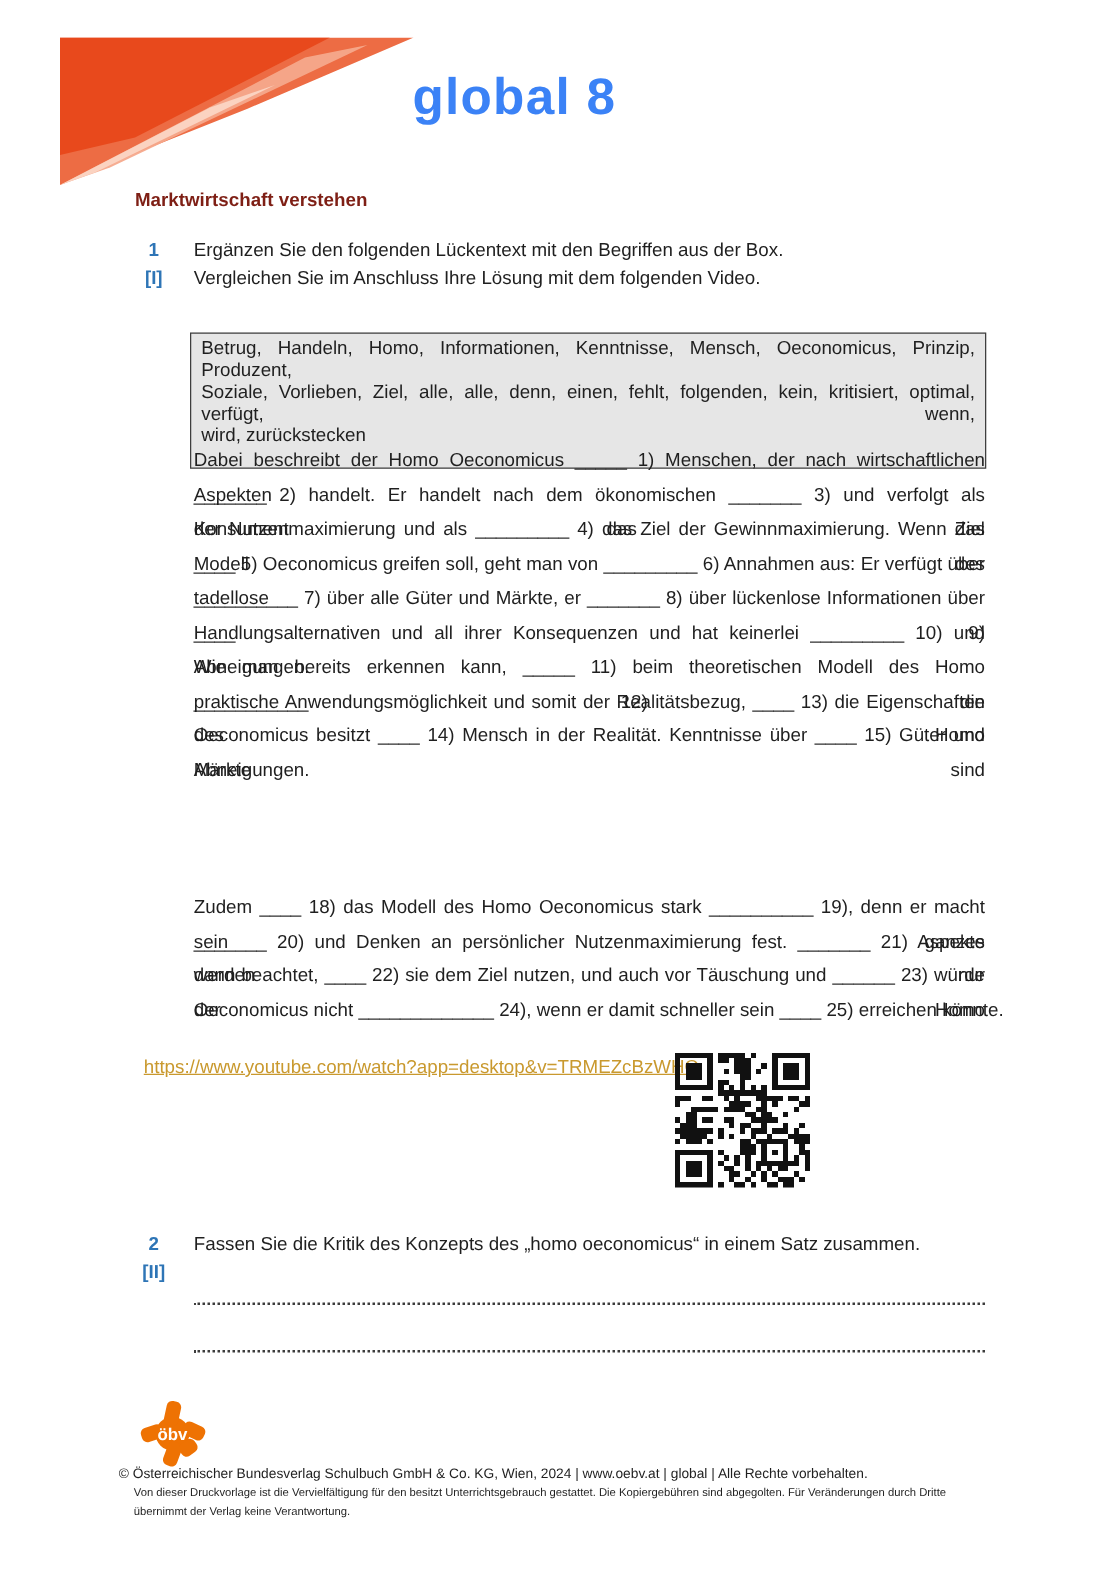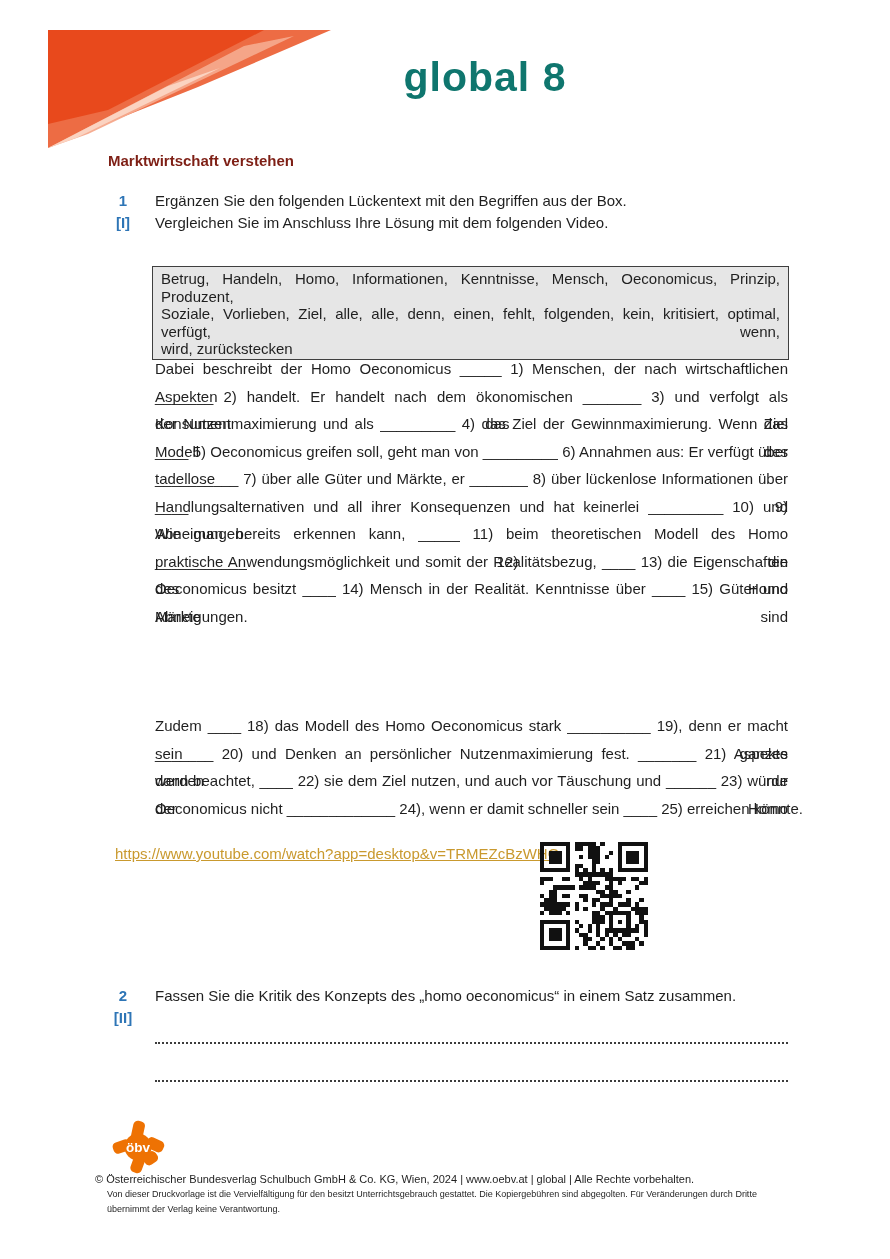--- a/index.html
+++ b/index.html
@@ -1,29 +1,29 @@
 <!DOCTYPE html>
 <html lang="de"><head>
 <meta charset="utf-8">
 <style>
   html,body{margin:0;padding:0;background:#fff;}
   body{width:890px;height:1259px;position:relative;font-family:"Liberation Sans",sans-serif;color:#1f1f1f;overflow:hidden;}
   .abs{position:absolute;}
 
   
   #header-graphic{left:48px;top:30px;width:283px;height:118px;}
-  #book-title{left:330px;top:54px;width:310px;text-align:center;font-size:41px;font-weight:bold;color:#0f766e;letter-spacing:1px;}
+  #book-title{left:330px;top:54px;width:310px;font-size:41px;font-weight:bold;color:#3b82f6;letter-spacing:1px;}
   #page-heading{left:108px;top:152px;font-size:15px;font-weight:bold;color:#7e1f15;}
 
   
   .task-num-col{width:30px;text-align:center;font-weight:bold;color:#2e75b6;font-size:15px;line-height:22px;}
   .task-text{font-size:15px;line-height:22px;color:#1f1f1f;}
 
   
-  #word-box{left:152px;top:266px;width:637px;box-sizing:border-box;background:#e6e6e6;border:1.5px solid #3f3f3f;padding:3px 8px 1px 8px;}
+  #word-box{left:152px;top:266px;width:637px;box-sizing:border-box;background:#e6e6e6;border:1.5px solid #3f3f3f;padding:3px 8px 16px 8px;}
   #word-box .wline{font-size:15px;line-height:17.6px;}
 
   
   .jl{text-align:justify;text-align-last:justify;}
   .jl-end{text-align:left;}
 
   .cloze{left:155px;width:633px;}
   .cloze .cline{font-size:15px;line-height:27.5px;height:27.5px;white-space:nowrap;}
   .cloze .cline.jl{white-space:normal;}
 

